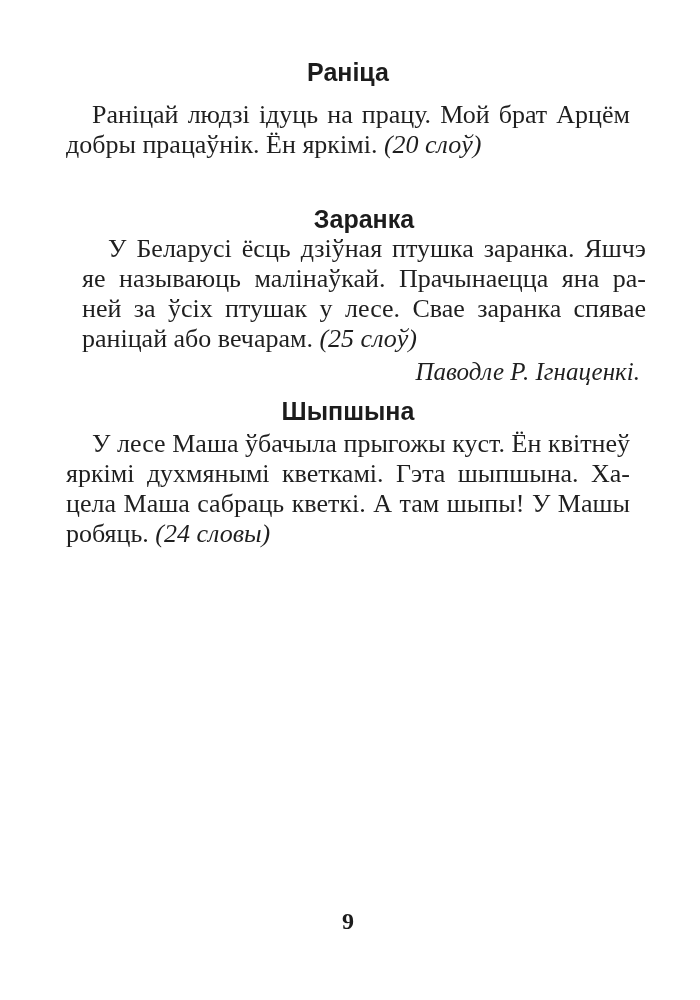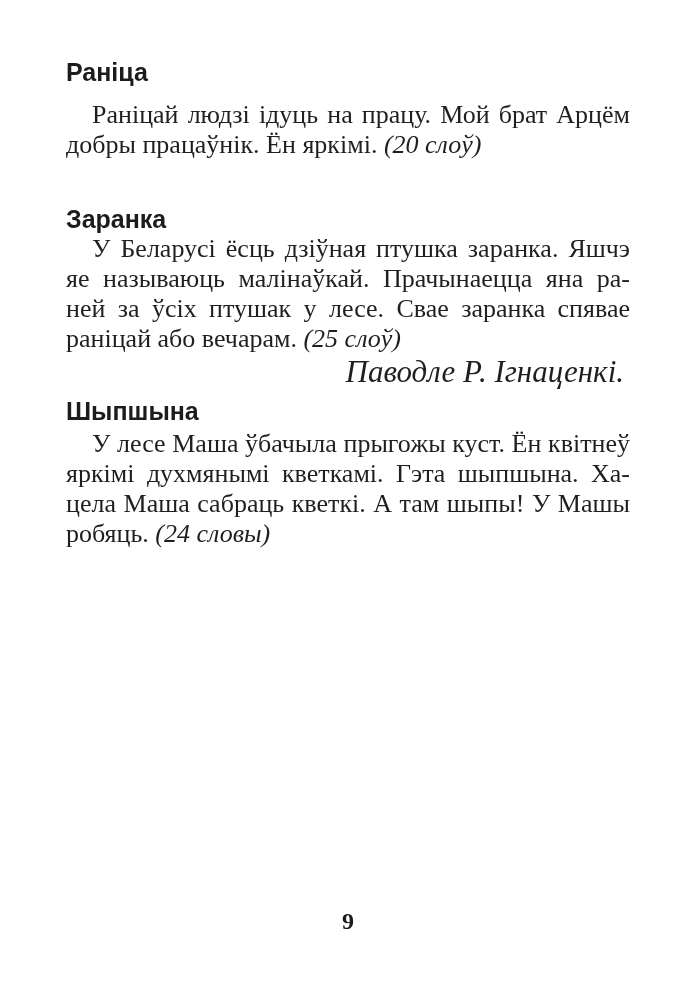--- a/index.html
+++ b/index.html
@@ -20,20 +20,21 @@
     position: absolute;
     left: 66px;
     width: 564px;
   }
   .sec-title {
     margin: 0;
     font-family: "Liberation Sans", sans-serif;
     font-weight: bold;
     font-size: 25px;
     line-height: 30px;
+    text-align: center;
     color: #1c1c1c;
   }
   .para {
     font-size: 26px;
     line-height: 30px;
   }
   .line {
     height: 30px;
     overflow: hidden;
   }
@@ -41,41 +42,41 @@
     text-align: justify;
     text-align-last: justify;
   }
   .line.indent {
     padding-left: 26px;
   }
   .italic {
     font-style: italic;
   }
   .attribution {
-    font-size: 31px;
+    font-size: 25px;
     line-height: 30px;
     font-style: italic;
     text-align: right;
     padding-right: 6px;
   }
   .page-number {
     position: absolute;
     left: 66px;
     top: 906px;
     width: 564px;
     text-align: center;
     font-size: 24px;
     line-height: 30px;
     font-weight: bold;
     color: #1c1c1c;
   }
   
   #section-0 { top: 57px; }
   #section-0 .para { margin-top: 13px; }
-  #section-1 { top: 204px; }
+  #section-1 { top: 204px; margin-left: 16px; }
   #section-1 .para { margin-top: 0; }
   #section-1 .attribution { margin-top: 3px; }
   #section-2 { top: 396px; }
   #section-2 .para { margin-top: 3px; }
 </style>
 </head>
 <body>
 
 <div class="page">
 

